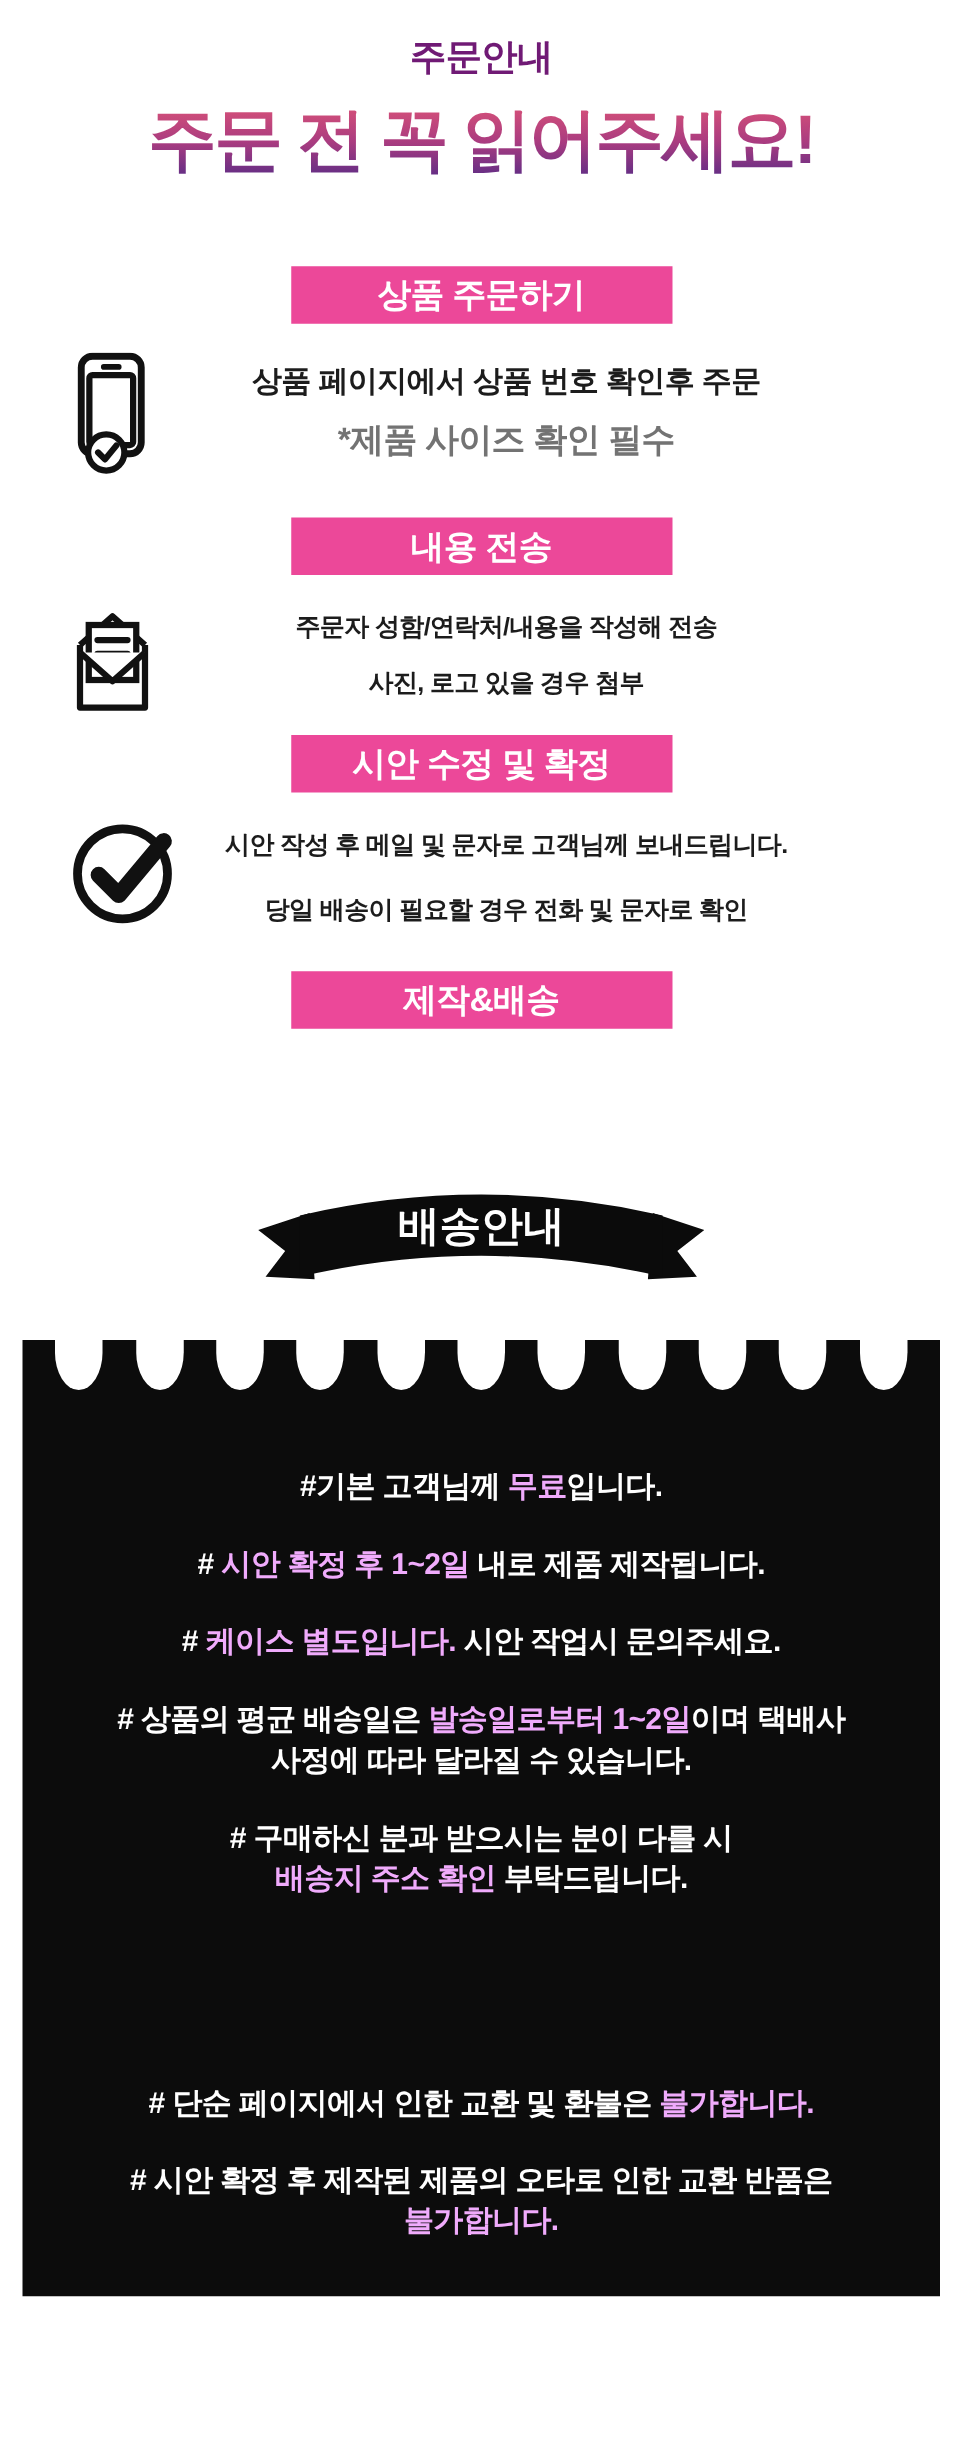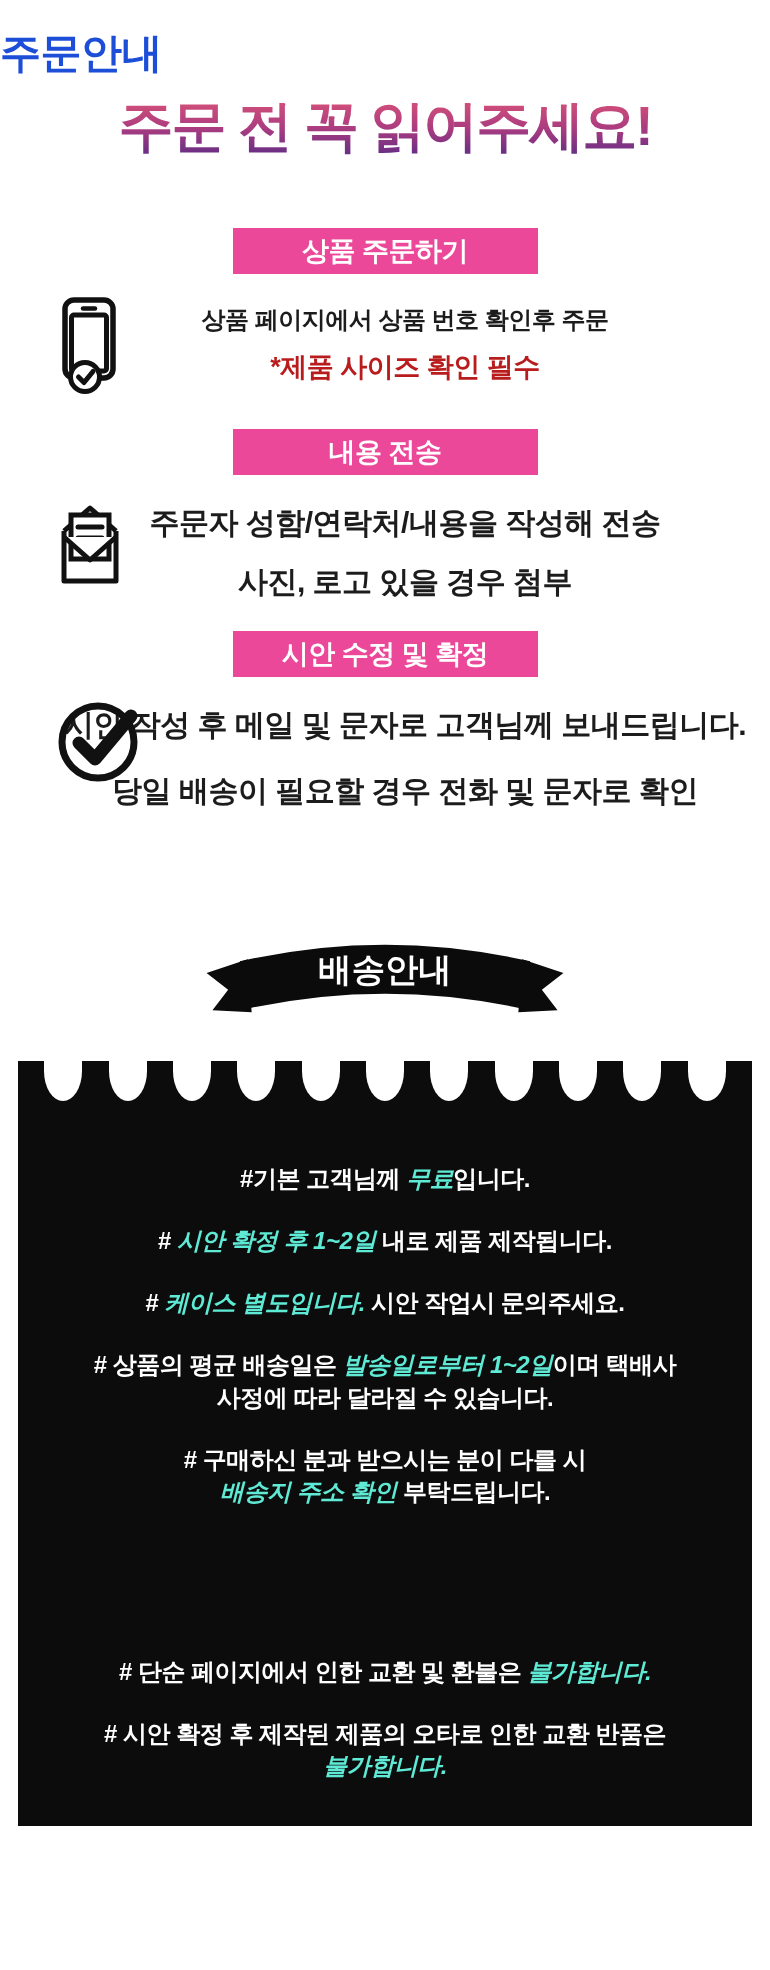--- a/index.html
+++ b/index.html
@@ -4,21 +4,21 @@
 <style>
   html,body{margin:0;padding:0;}
   body{
     width:770px;height:1970px;overflow:hidden;background:#ffffff;
     font-family:"Liberation Sans", sans-serif;color:#1c1c1c;
     -webkit-font-smoothing:antialiased;
   }
   .page{width:770px;height:1970px;position:relative;}
 
   .title{
-    text-align:left;font-size:41px;font-weight:800;color:#1d4ed8;
+    text-align:center;font-size:29px;font-weight:800;color:#701a75;
     padding-top:26px;letter-spacing:-0.5px;
   }
   .headline{
     text-align:center;font-family:Liberation Sans, sans-serif;
     font-size:55px;font-weight:900;margin-top:9px;letter-spacing:-2px;
     background:linear-gradient(180deg,#e05577 4%,#aa3c80 52%,#562b86 96%);
     -webkit-background-clip:text;background-clip:text;color:transparent;
   }
 
   .banner{
@@ -31,23 +31,23 @@
   .banner.b3{margin-top:28px}
   .banner.b4{margin-top:36px}
 
   .step-content{position:relative;text-align:center;padding-left:40px;}
   .step-icon{position:absolute;}
   .step1 .step-icon{left:60px;top:-7px}
   .step2 .step-icon{left:58px;top:-10px}
   .step3 .step-icon{left:52px;top:-15px}
   .step4 .step-icon{left:48px;top:-14px}
 
-  .line{margin:0;font-size:30px;font-weight:600;color:#1c1c1c;letter-spacing:-0.5px;}
+  .line{margin:0;font-size:20px;font-weight:600;color:#1c1c1c;letter-spacing:-0.5px;}
   .line.big{font-size:24px;}
-  .line.blue{color:#b91c1c;font-size:27px;font-weight:700;}
+  .line.blue{color:#737373;font-size:27px;font-weight:700;}
   .step1 .l1{margin-top:30px}
   .step1 .l2{margin-top:13px}
   .step2 .l1{margin-top:28px}
   .step2 .l2{margin-top:18px}
   .step3 .l1{margin-top:28px}
   .step3 .l2{margin-top:25px}
   .step4 .l1{margin-top:33px}
   .step4 .l2{margin-top:15px}
 
   .ribbon-wrap{margin-top:116px;text-align:center;}
@@ -62,21 +62,21 @@
     width:38px;height:40px;background:#ffffff;
     border-radius:0 0 19px 19px / 0 0 30px 30px;
   }
   .notes{padding-top:62px;}
   .note{
     text-align:center;font-size:24px;font-weight:600;color:#ffffff;
     white-space:pre-line;line-height:1.34;margin:30px 0 0;letter-spacing:-0.5px;
   }
   .note:first-child{margin-top:0;}
   .note.gap-before{margin-top:148px;}
-  .note .yellow{color:#5eead4;font-style:italic;}
+  .note .yellow{color:#f0abfc;}
 </style>
 </head>
 <body>
 
 <div class="page">
 
   <div class="title">주문안내</div>
   <div class="headline">주문 전 꼭 읽어주세요!</div>
 
   <div class="banner b1">상품 주문하기</div>
@@ -115,20 +115,21 @@
     <span class="step-icon">
       <svg width="96" height="96" viewBox="0 0 96 96">
         <circle cx="46" cy="52" r="36" fill="none" stroke="#111" stroke-width="7"></circle>
         <path d="M27 53 L43 69 L79 26" fill="none" stroke="#111" stroke-width="13" stroke-linecap="round" stroke-linejoin="round"></path>
       </svg>
     </span>
     <p class="line l1">시안 작성 후 메일 및 문자로 고객님께 보내드립니다.</p>
     <p class="line l2">당일 배송이 필요할 경우 전화 및 문자로 확인</p>
   </div>
 
+  <div class="banner b4">제작&amp;배송</div>
 
   <div class="ribbon-wrap">
     <svg width="376" height="100" viewBox="0 0 380 102">
       <path d="M50 32 L8 46 L30 63 L14 84 L54 86 Z" fill="#0b0b0b"></path>
       <path d="M330 32 L372 46 L350 63 L366 84 L326 86 Z" fill="#0b0b0b"></path>
       <path d="M42 34 Q190 0 338 34 L338 84 Q190 50 42 84 Z" fill="#0b0b0b"></path>
       <text x="190" y="54" text-anchor="middle" fill="#ffffff" font-size="34" font-weight="700" font-family="Liberation Sans, sans-serif">배송안내</text>
     </svg>
   </div>
 

